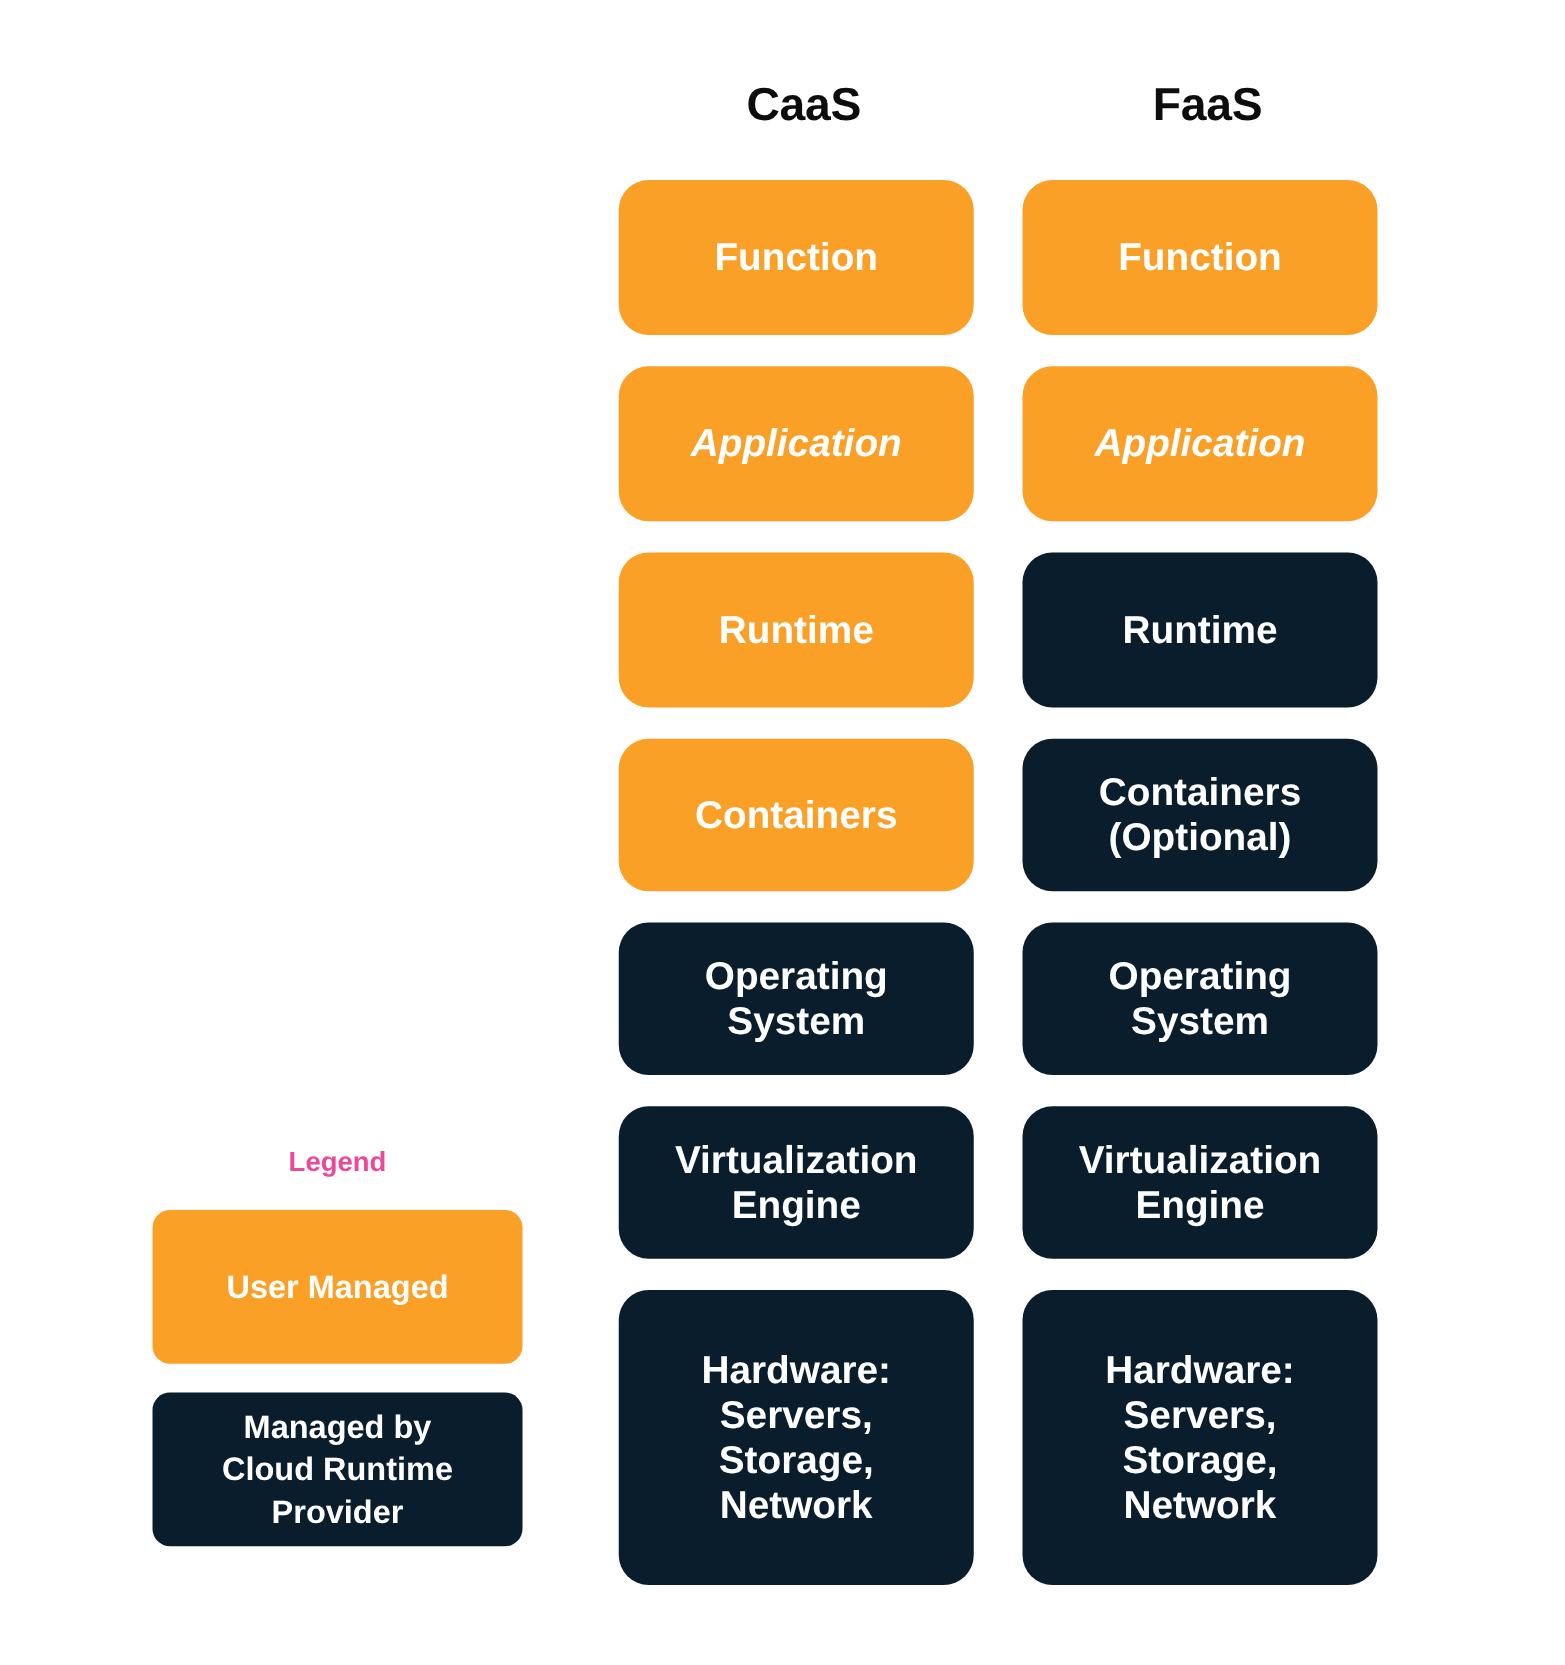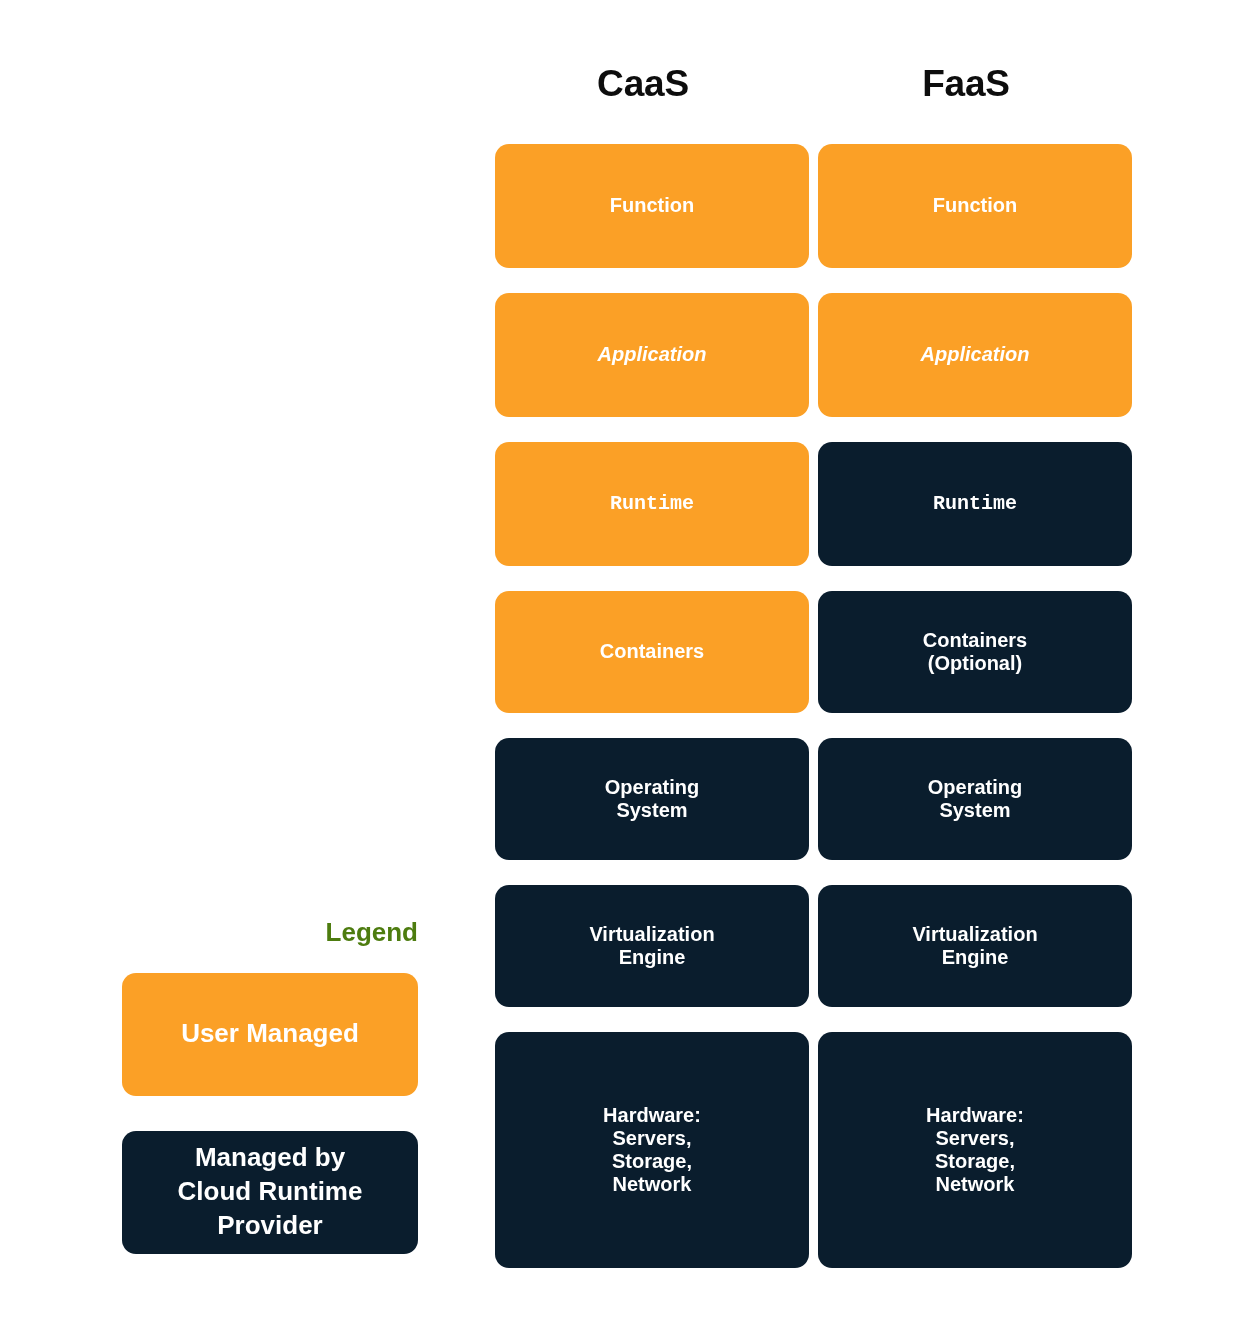--- a/index.html
+++ b/index.html
@@ -41,76 +41,76 @@
     top: 144px;
     width: 296px;
     display: flex;
     flex-direction: column;
     gap: 25px;
   }
   .stack.caas { left: 495px; }
   .stack.faas { left: 818px; }
 
   .layer-box {
-    width: 314px;
-    border-radius: 14px;
+    width: 284px;
+    border-radius: 24px;
     display: flex;
     align-items: center;
     justify-content: center;
     text-align: center;
     color: #ffffff;
     font-weight: bold;
-    font-size: 20px;
+    font-size: 31px;
     line-height: 1.16;
     padding: 6px 10px;
     white-space: pre-line;
   }
 
   .layer-box.user      { background: #fba026; }
   .layer-box.provider  { background: #0a1d2d; }
 
   
   .h-1 { height: 124px; }   
   .h-2 { height: 124px; font-style: italic; }   
-  .h-3 { height: 124px; font-family: Liberation Mono, monospace; }   
+  .h-3 { height: 124px; }   
   .h-4 { height: 122px; }   
   .h-5 { height: 122px; }   
   .h-6 { height: 122px; }   
   .h-7 { height: 236px; }   
 
   
   #legend {
     position: absolute;
     left: 122px;
     top: 918px;
     width: 296px;
   }
   .legend-title {
     width: 296px;
-    text-align: right;
-    font-size: 26px;
+    text-align: center;
+    font-size: 22px;
     font-weight: bold;
-    color: #4d7c0f;
+    color: #ec4899;
     margin-bottom: 26px;
     line-height: 1.1;
   }
   .legend-box {
     width: 296px;
     border-radius: 14px;
     display: flex;
     align-items: center;
     justify-content: center;
     text-align: center;
     color: #ffffff;
     font-weight: bold;
     font-size: 26px;
     line-height: 1.3;
     padding: 6px 0;
     white-space: pre-line;
-    margin-bottom: 35px;
+    margin-bottom: 23px;
   }
   .legend-box.user     { background: #fba026; height: 123px; }
   .legend-box.provider { background: #0a1d2d; height: 123px; }
 </style>
 </head>
 <body>
 
 <div id="canvas">
 
   <div class="col-header caas">CaaS</div>

